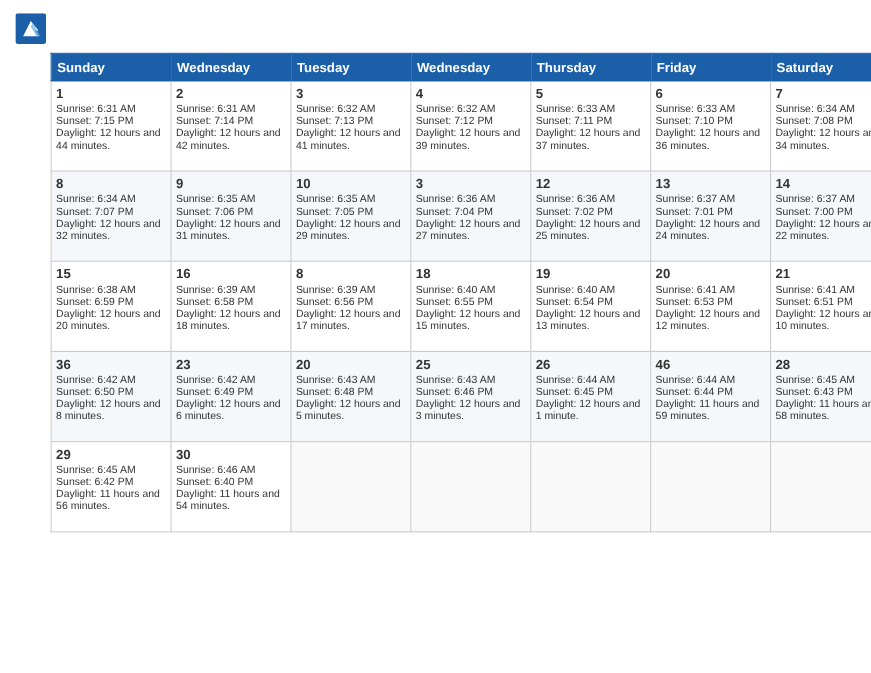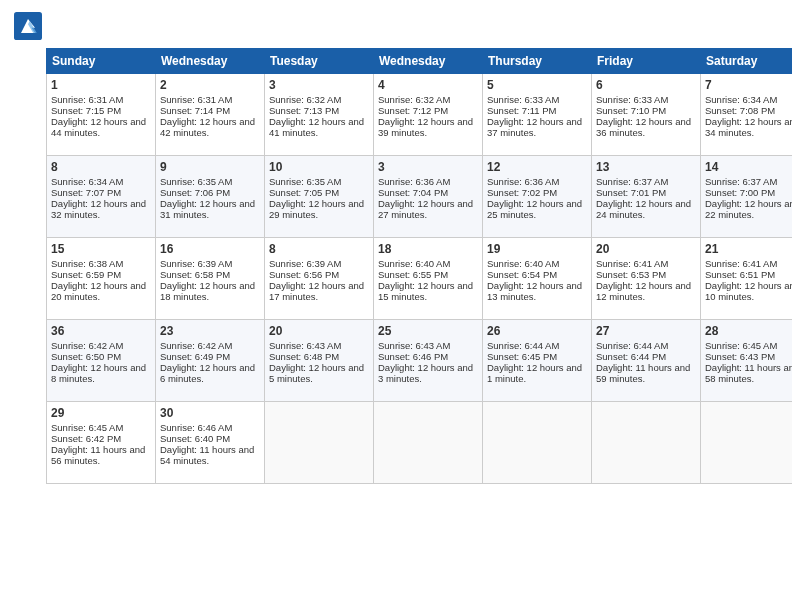--- a/index.html
+++ b/index.html
@@ -150,21 +150,21 @@
           <td><span class="day-num">19</span>Sunrise: 6:40 AM<br>Sunset: 6:54 PM<br>Daylight: 12 hours and 13 minutes.</td>
           <td><span class="day-num">20</span>Sunrise: 6:41 AM<br>Sunset: 6:53 PM<br>Daylight: 12 hours and 12 minutes.</td>
           <td><span class="day-num">21</span>Sunrise: 6:41 AM<br>Sunset: 6:51 PM<br>Daylight: 12 hours and 10 minutes.</td>
         </tr>
         <tr>
           <td><span class="day-num">36</span>Sunrise: 6:42 AM<br>Sunset: 6:50 PM<br>Daylight: 12 hours and 8 minutes.</td>
           <td><span class="day-num">23</span>Sunrise: 6:42 AM<br>Sunset: 6:49 PM<br>Daylight: 12 hours and 6 minutes.</td>
           <td><span class="day-num">20</span>Sunrise: 6:43 AM<br>Sunset: 6:48 PM<br>Daylight: 12 hours and 5 minutes.</td>
           <td><span class="day-num">25</span>Sunrise: 6:43 AM<br>Sunset: 6:46 PM<br>Daylight: 12 hours and 3 minutes.</td>
           <td><span class="day-num">26</span>Sunrise: 6:44 AM<br>Sunset: 6:45 PM<br>Daylight: 12 hours and 1 minute.</td>
-          <td><span class="day-num">27</span>Sunrise: 6:44 AM<br>Sunset: 6:44 PM<br>Daylight: 11 hours and 59 minutes.</td>
+          <td><span class="day-num">46</span>Sunrise: 6:44 AM<br>Sunset: 6:44 PM<br>Daylight: 11 hours and 59 minutes.</td>
           <td><span class="day-num">28</span>Sunrise: 6:45 AM<br>Sunset: 6:43 PM<br>Daylight: 11 hours and 58 minutes.</td>
         </tr>
         <tr>
           <td><span class="day-num">29</span>Sunrise: 6:45 AM<br>Sunset: 6:42 PM<br>Daylight: 11 hours and 56 minutes.</td>
           <td><span class="day-num">30</span>Sunrise: 6:46 AM<br>Sunset: 6:40 PM<br>Daylight: 11 hours and 54 minutes.</td>
           <td class="empty-cell"></td>
           <td class="empty-cell"></td>
           <td class="empty-cell"></td>
           <td class="empty-cell"></td>
           <td class="empty-cell"></td>

